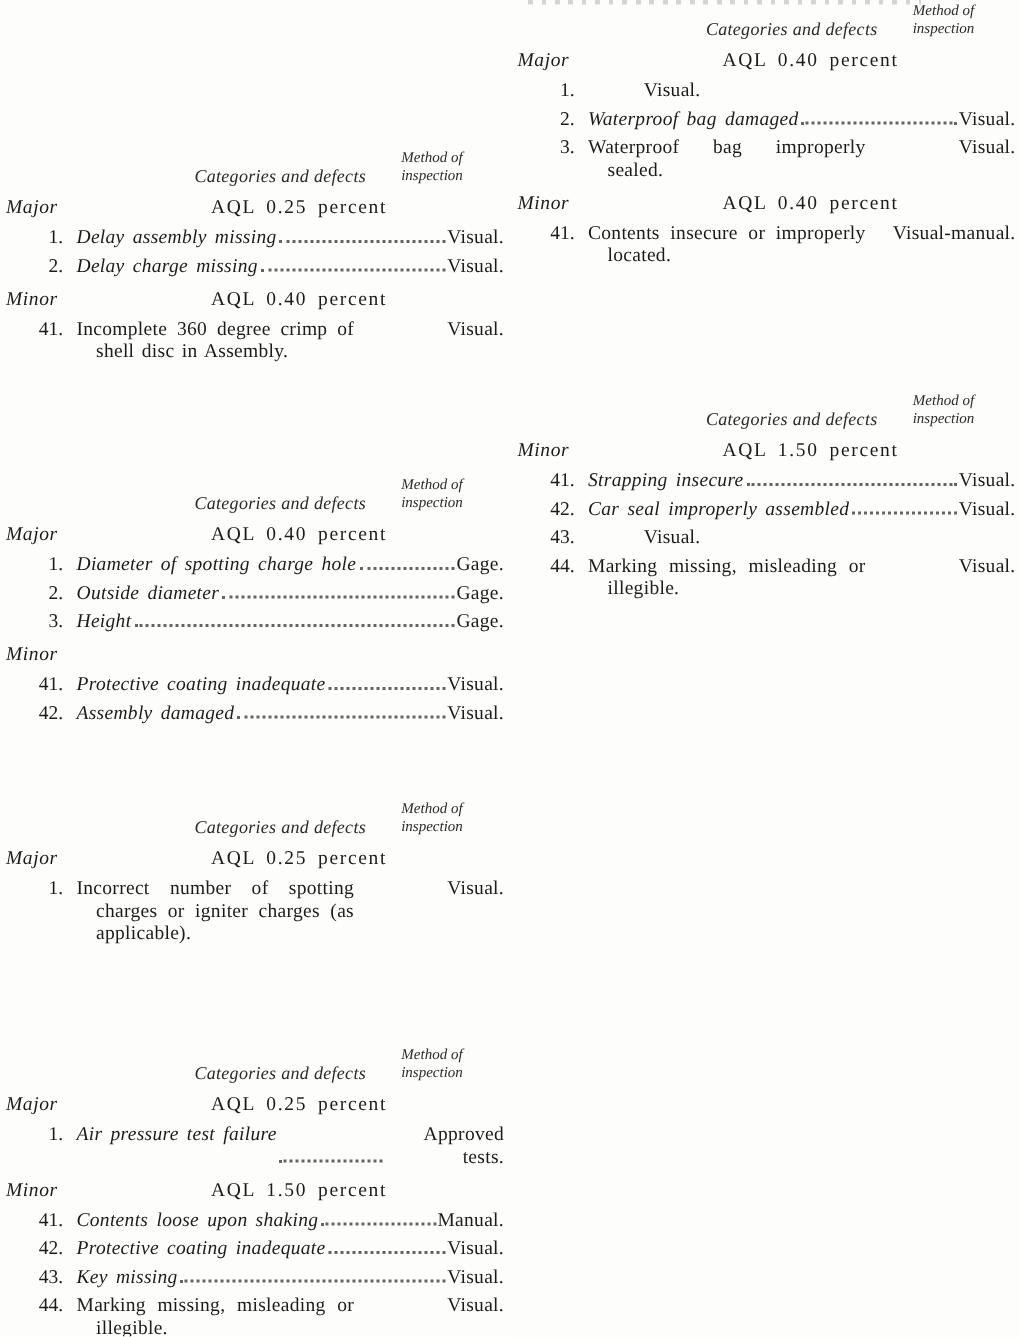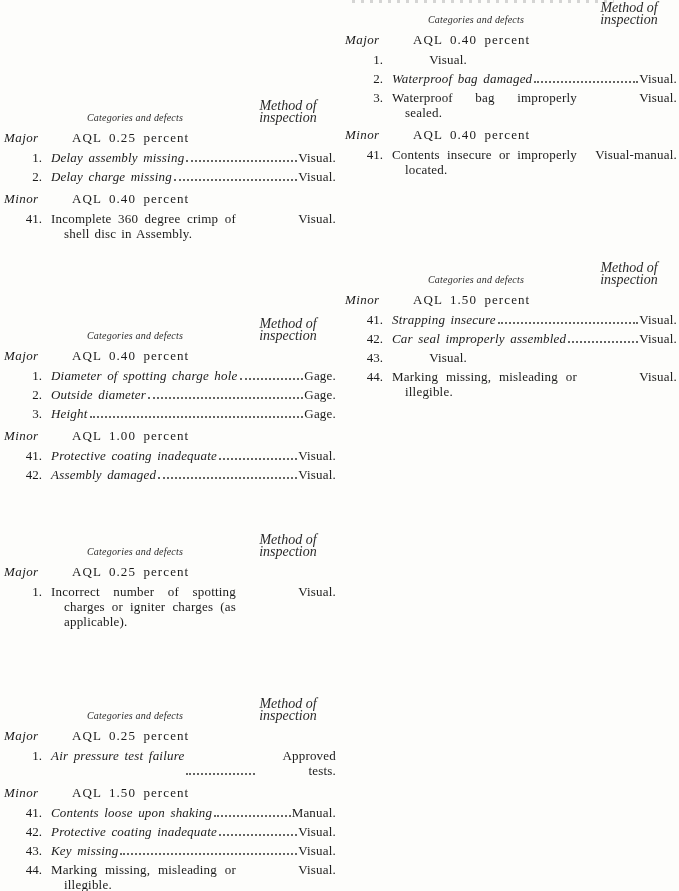--- a/index.html
+++ b/index.html
@@ -9,32 +9,32 @@
     background:#fdfdfb;
     font-family:"Liberation Serif","DejaVu Serif",serif;
     color:#1b1b1b;
     font-size:13px;
     line-height:15px;
     overflow:hidden;
   }
   .qtable{position:absolute;}
   .thead{display:flex;align-items:flex-end;margin-bottom:6px;}
   .cath{
-    flex:1;text-align:left;font-style:italic;
-    font-size:10px;line-height:11px;padding-left:85px;
+    flex:1;text-align:right;font-style:italic;
+    font-size:12px;line-height:11px;padding-left:85px;
     letter-spacing:.2px;color:#2a2a2a;
   }
   .meth{
     width:88px;flex-shrink:0;text-align:center;font-style:italic;
-    font-size:14px;line-height:11.5px;padding-right:4px;color:#2a2a2a;
+    font-size:10px;line-height:11.5px;padding-right:4px;color:#2a2a2a;
   }
   .group{position:relative;height:16px;margin:7px 0 4px 0;}
   .glabel{position:absolute;left:2px;top:0;font-style:italic;letter-spacing:.4px;}
   .gaql{
-    position:absolute;left:70px;right:78px;top:0;text-align:left;
+    position:absolute;left:70px;right:78px;top:0;text-align:right;
     letter-spacing:1.1px;word-spacing:3px;
   }
   .item{display:flex;margin-top:4px;}
   .leader-row{align-items:baseline;}
   .num{width:40px;flex-shrink:0;text-align:right;}
   .txt{padding-left:9px;white-space:nowrap;letter-spacing:.2px;word-spacing:2px;font-style:italic;}
   .lead{
     flex:1;min-width:10px;height:1px;
     border-bottom:2px dotted #3e3e3e;opacity:.8;
     align-self:flex-end;margin:0 1px 3px 2px;
@@ -120,21 +120,20 @@
       <span class="mth">Gage.</span>
     </div>
     <div class="item leader-row">
       <span class="num">3.</span>
       <span class="txt">Height</span>
       <span class="lead"></span>
       <span class="mth">Gage.</span>
     </div>
     <div class="group">
       <span class="glabel">Minor</span>
-      <span class="gaql">AQL 1.00 percent</span>
     </div>
     <div class="item leader-row">
       <span class="num">41.</span>
       <span class="txt">Protective coating inadequate</span>
       <span class="lead"></span>
       <span class="mth">Visual.</span>
     </div>
     <div class="item leader-row">
       <span class="num">42.</span>
       <span class="txt">Assembly damaged</span>

